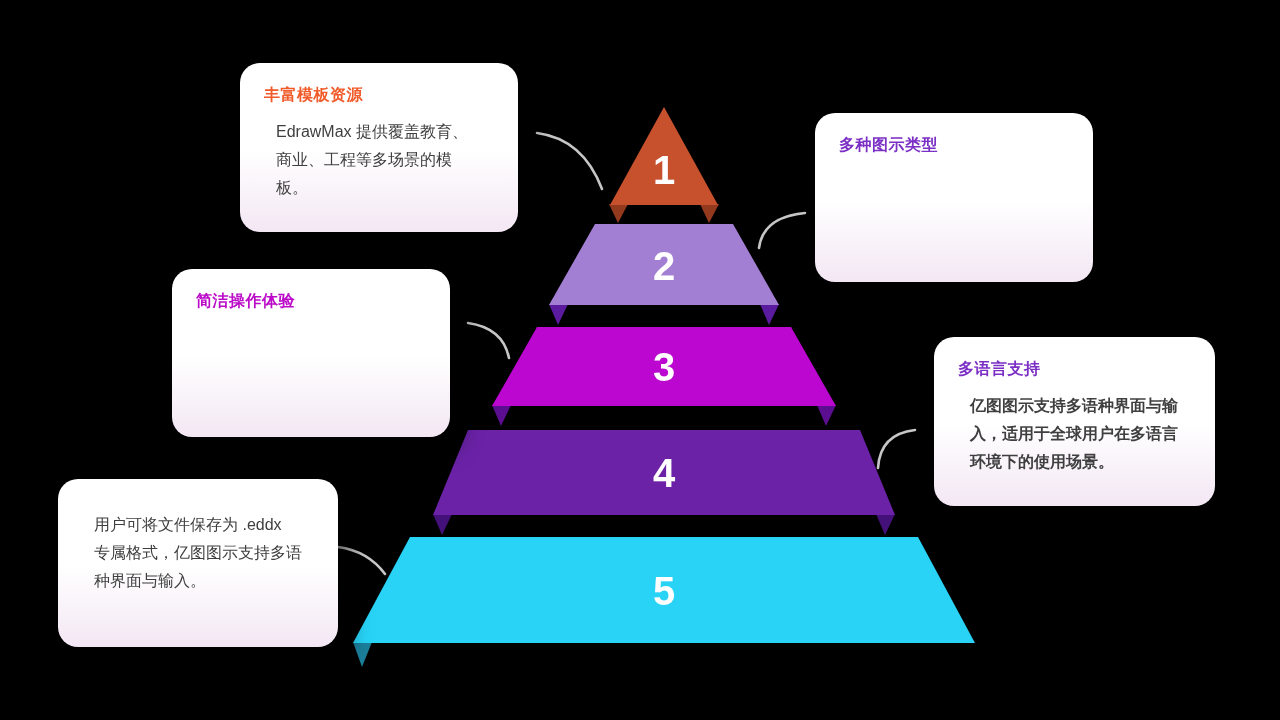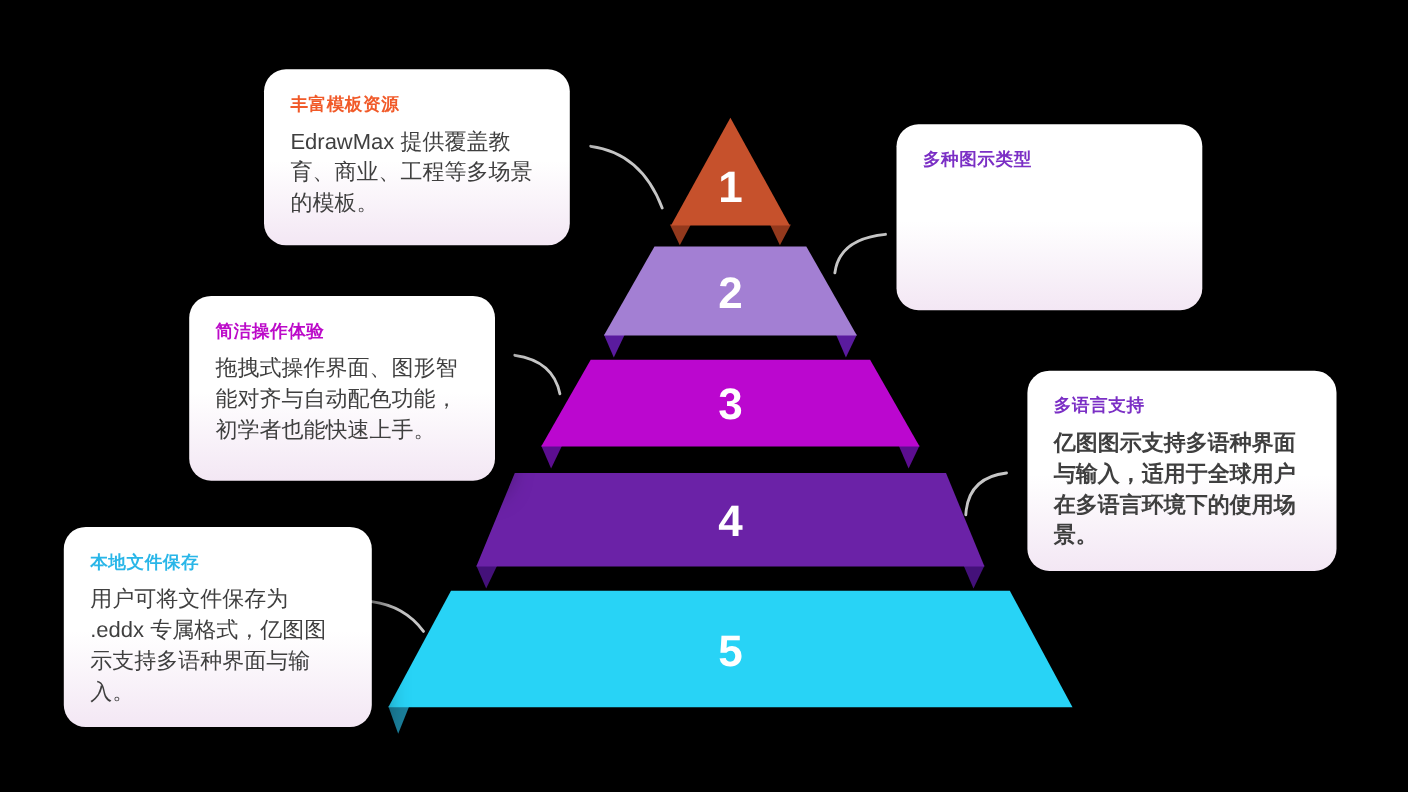--- a/index.html
+++ b/index.html
@@ -29,22 +29,22 @@
     padding:20px 24px 18px 24px;
     box-shadow:10px 12px 22px rgba(0,0,0,0.55);
   }
   .card h2 {
     margin:2px 0 9px 0;
     font-size:16px;
     font-weight:700;
     letter-spacing:0.5px;
   }
   .card p {
-    margin:0;
-    font-size:20px;
+    margin:12px;
+    font-size:16px;
     line-height:28px;
   }
 
   .card-1 { left:240px; top:63px;  width:278px; min-height:160px; }
   .card-2 { left:815px; top:113px; width:278px; min-height:169px; }
   .card-3 { left:172px; top:269px; width:278px; min-height:168px; }
   .card-4 { left:934px; top:337px; width:281px; min-height:167px; }
   .card-5 { left:58px;  top:479px; width:280px; min-height:168px; }
 </style>
 </head>
@@ -101,26 +101,24 @@
     <h2 style="color: rgb(241, 90, 41);">丰富模板资源</h2>
     <p style="color: rgb(63, 63, 63);">EdrawMax 提供覆盖教育、商业、工程等多场景的模板。</p>
   </div>
 
   <div class="card card-2">
     <h2 style="color: rgb(123, 47, 197); font-family: Liberation Serif, serif;">多种图示类型</h2>
   </div>
 
   <div class="card card-3">
     <h2 style="color: rgb(188, 10, 201);">简洁操作体验</h2>
-    <p style="color: rgb(63, 63, 63);">拖拽式操作界面、图形智能对齐与自动配色功能，初学者也能快速上手。</p>
   </div>
 
   <div class="card card-4">
     <h2 style="color: rgb(123, 47, 197);">多语言支持</h2>
     <p style="color: rgb(63, 63, 63); font-weight: bold;">亿图图示支持多语种界面与输入，适用于全球用户在多语言环境下的使用场景。</p>
   </div>
 
   <div class="card card-5">
-    <h2 style="color: rgb(41, 182, 232);">本地文件保存</h2>
     <p style="color: rgb(63, 63, 63);">用户可将文件保存为 .eddx 专属格式，亿图图示支持多语种界面与输入。</p>
   </div>
 
 </div>
 
 </body></html>

